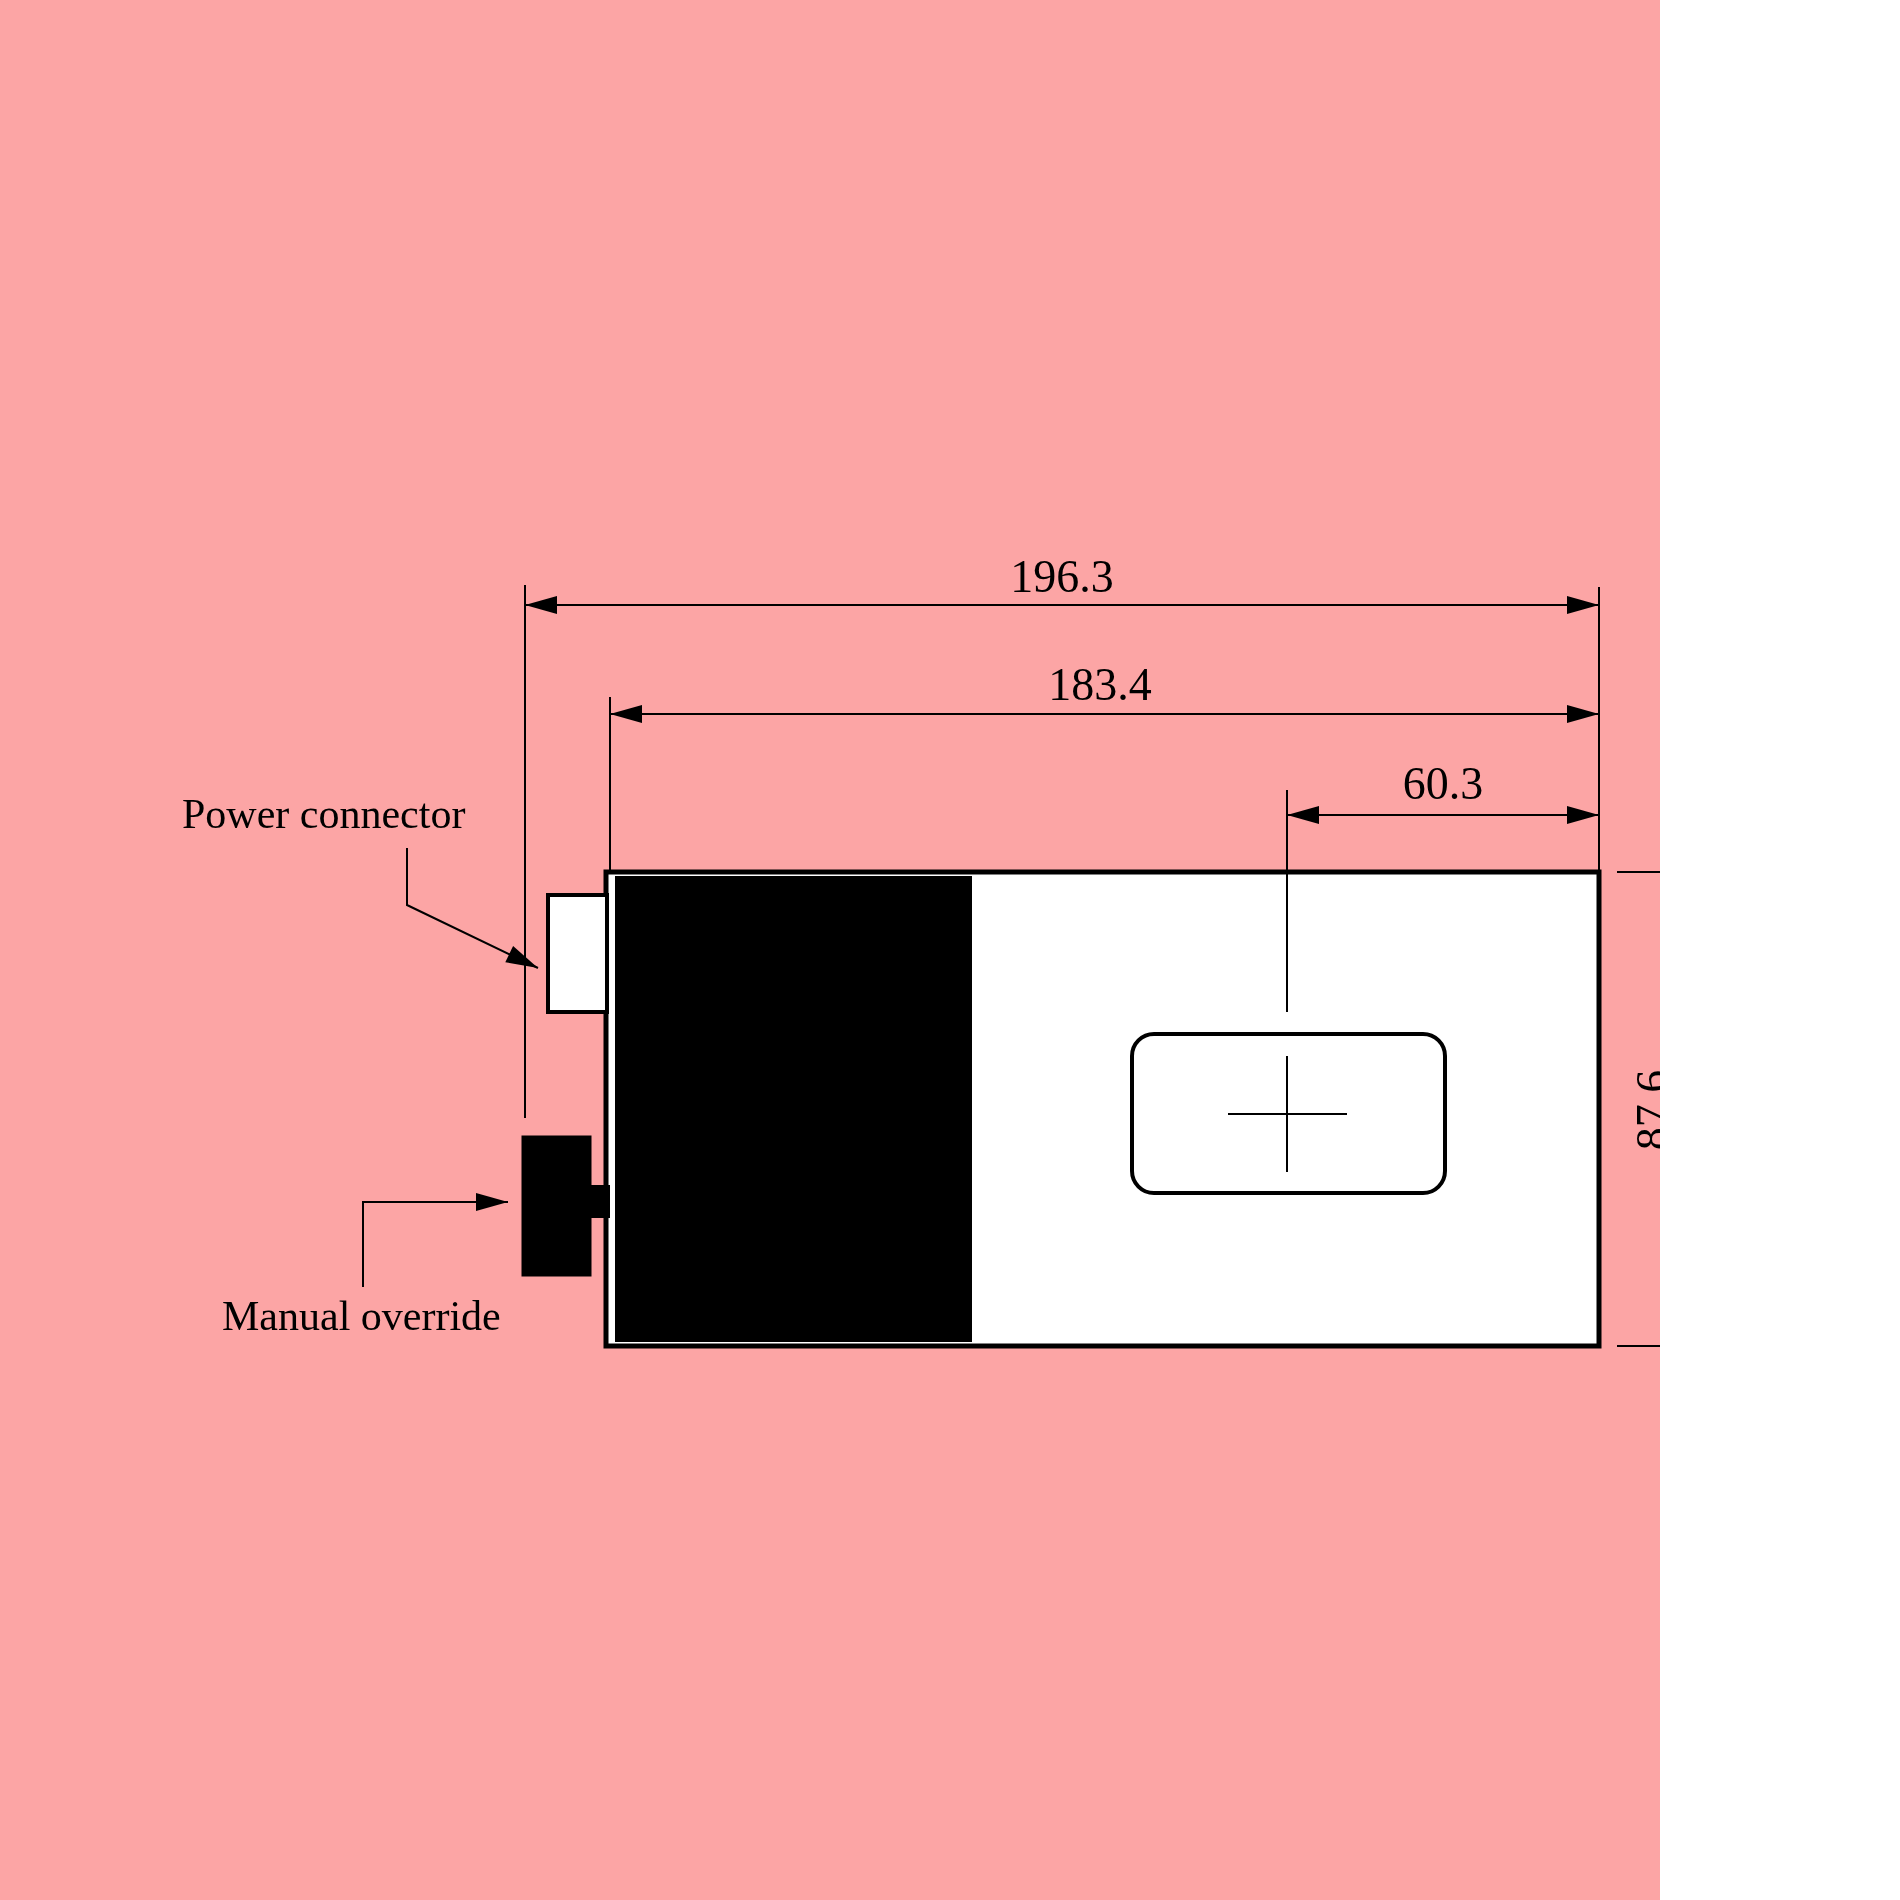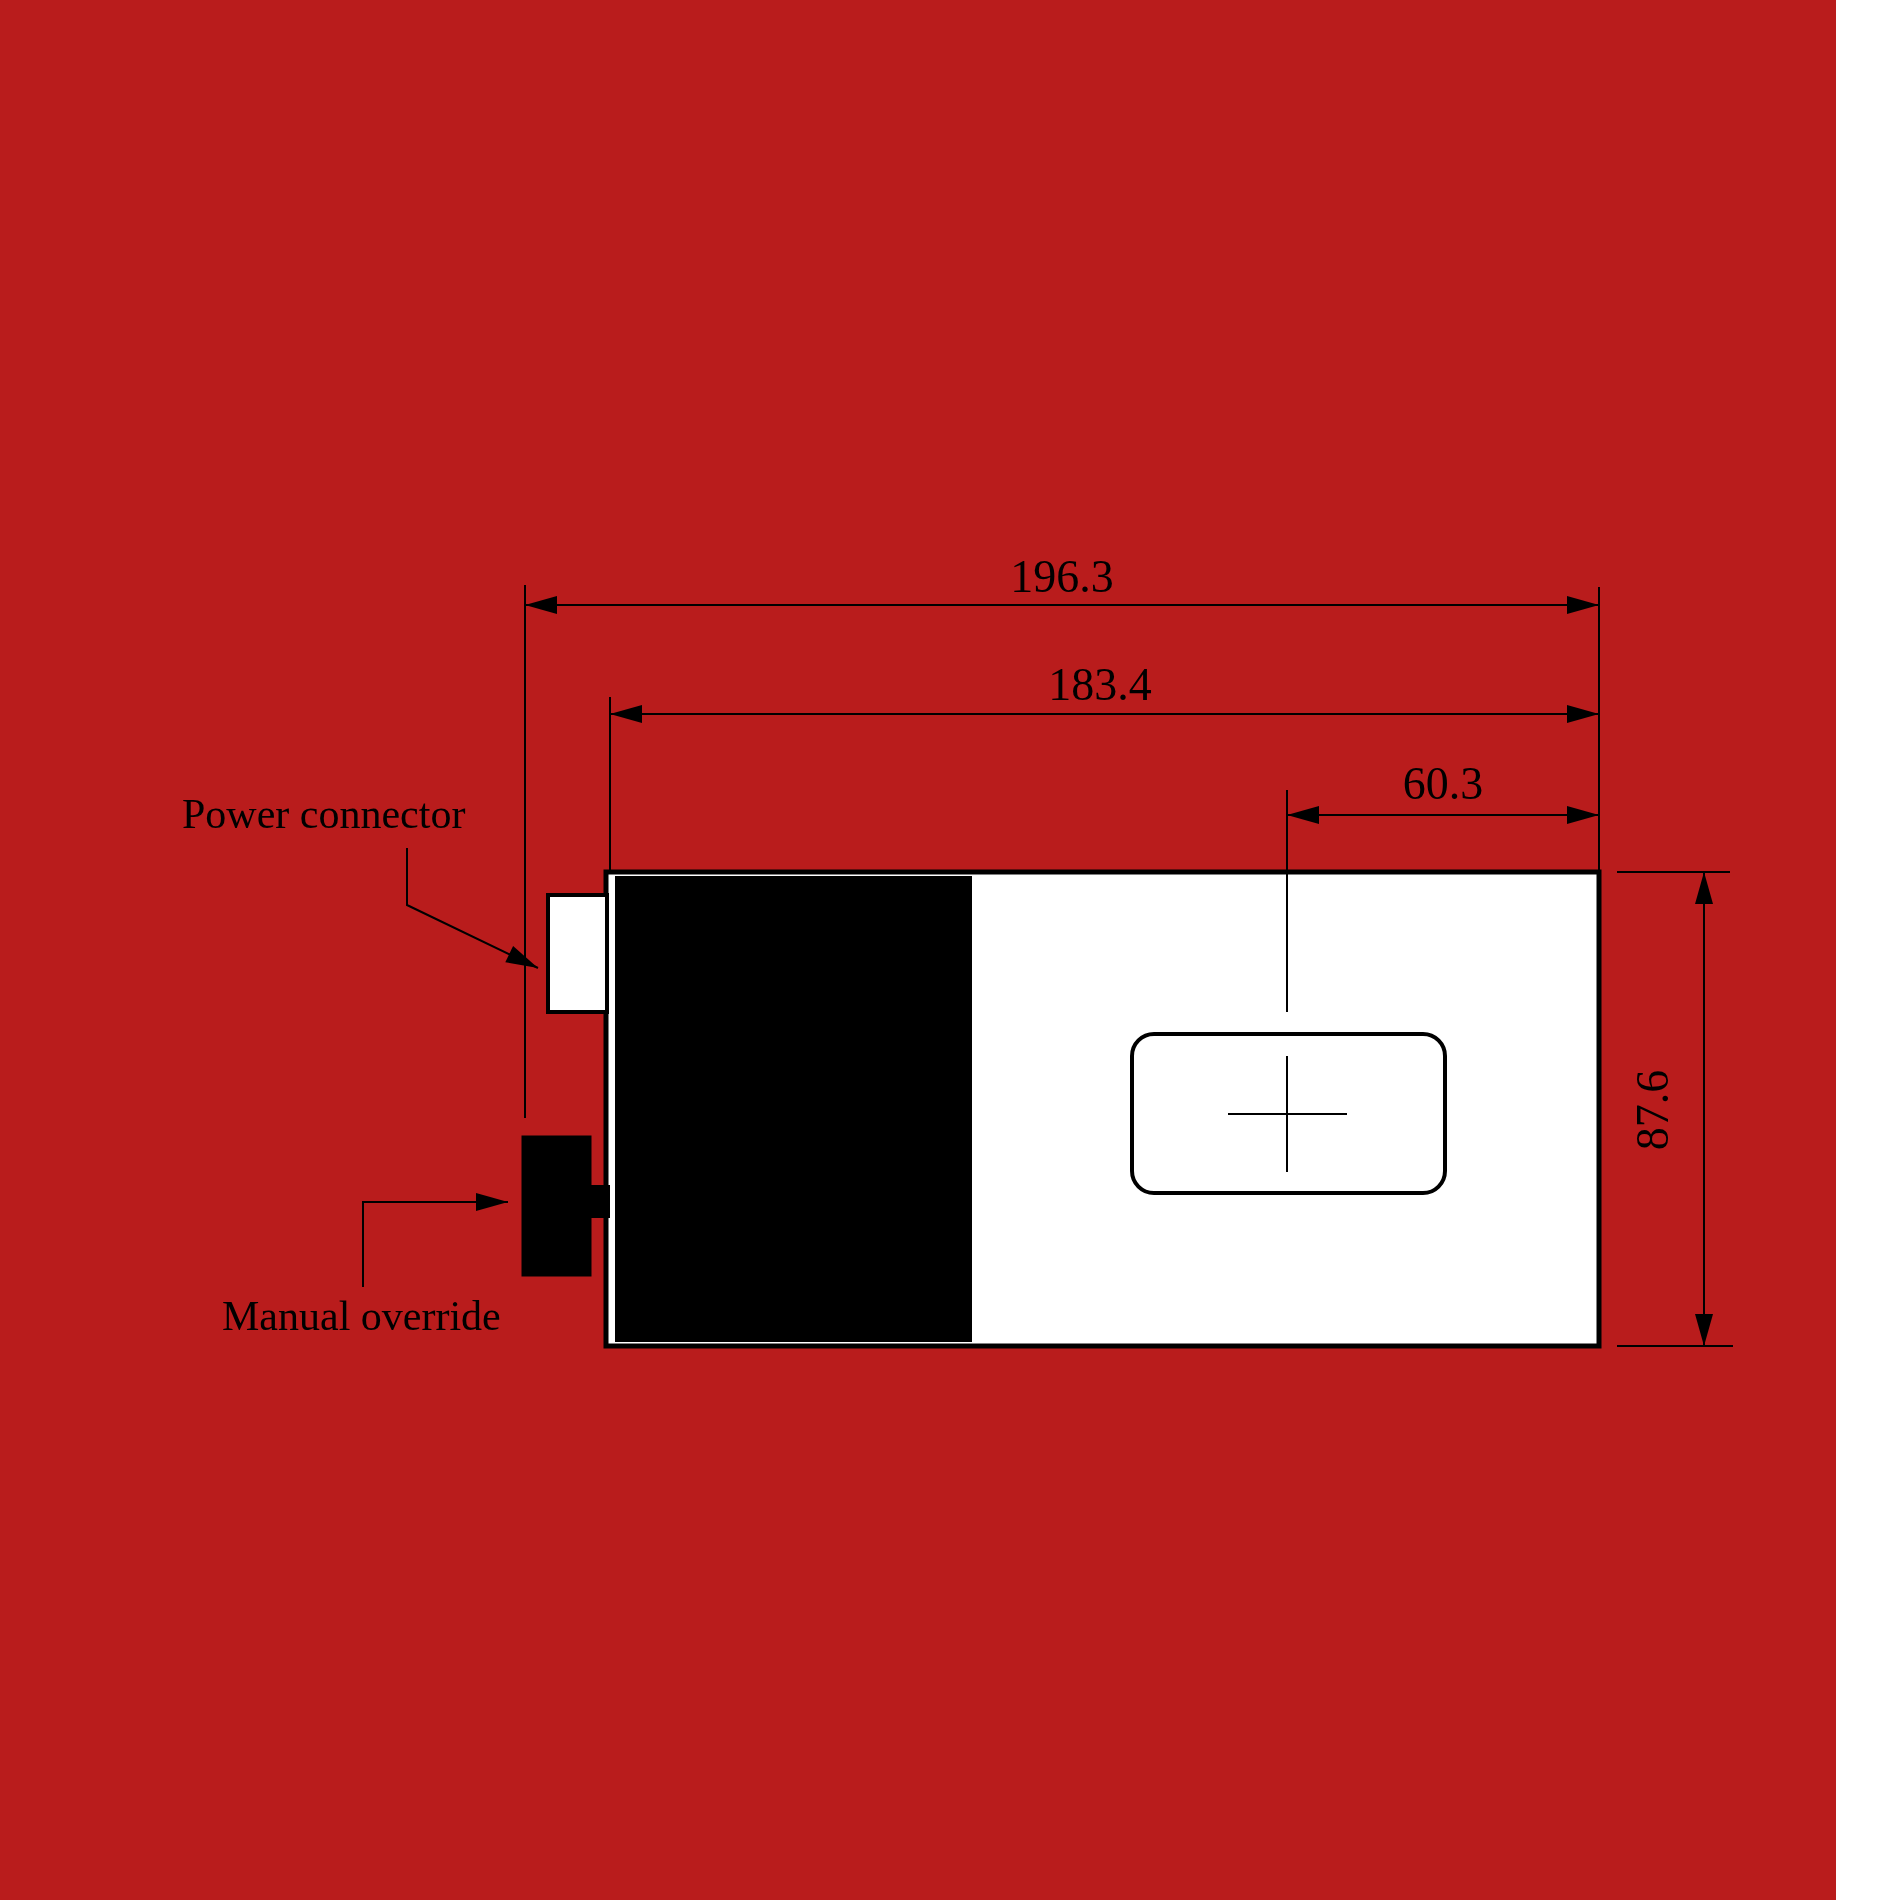--- a/index.html
+++ b/index.html
@@ -2,23 +2,23 @@
 <html><head>
 <meta charset="utf-8">
 <style>
   html, body {
     margin: 0;
     padding: 0;
     background: #ffffff;
   }
   .canvas {
     position: relative;
-    width: 1836px;
+    width: 1660px;
     height: 1900px;
-    background: #b91c1c;
+    background: #fca5a5;
     overflow: hidden;
   }
   svg {
     position: absolute;
     inset: 0;
   }
   .dim-text {
     font-family: "Liberation Serif", "DejaVu Serif", serif;
     font-size: 46px;
     fill: #000000;

